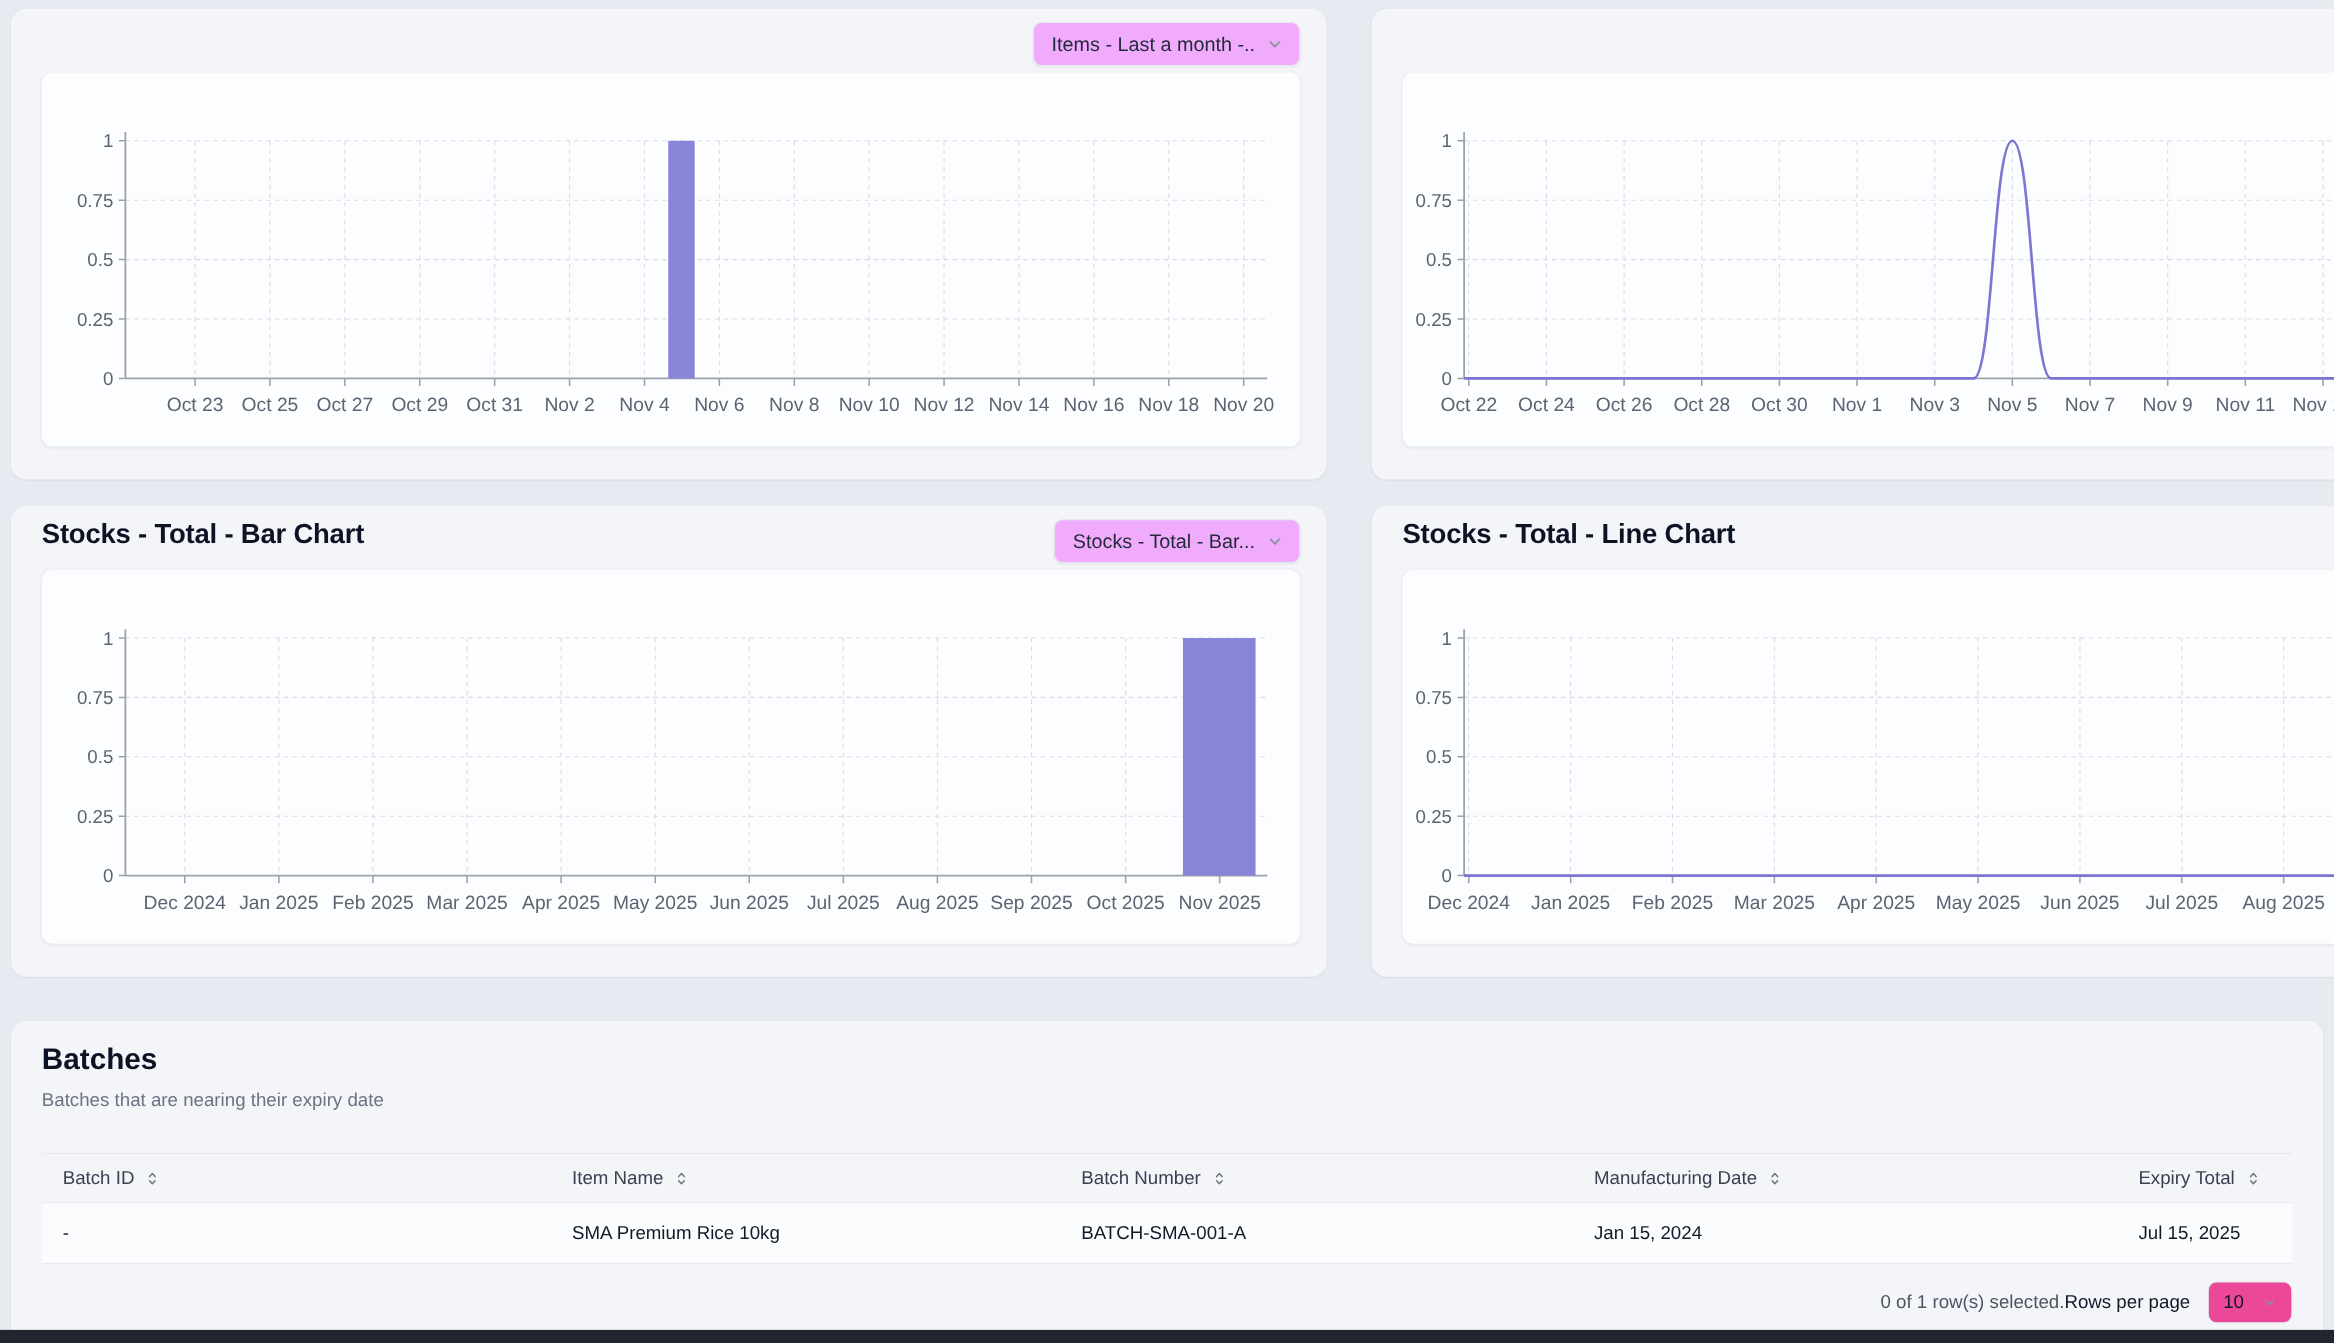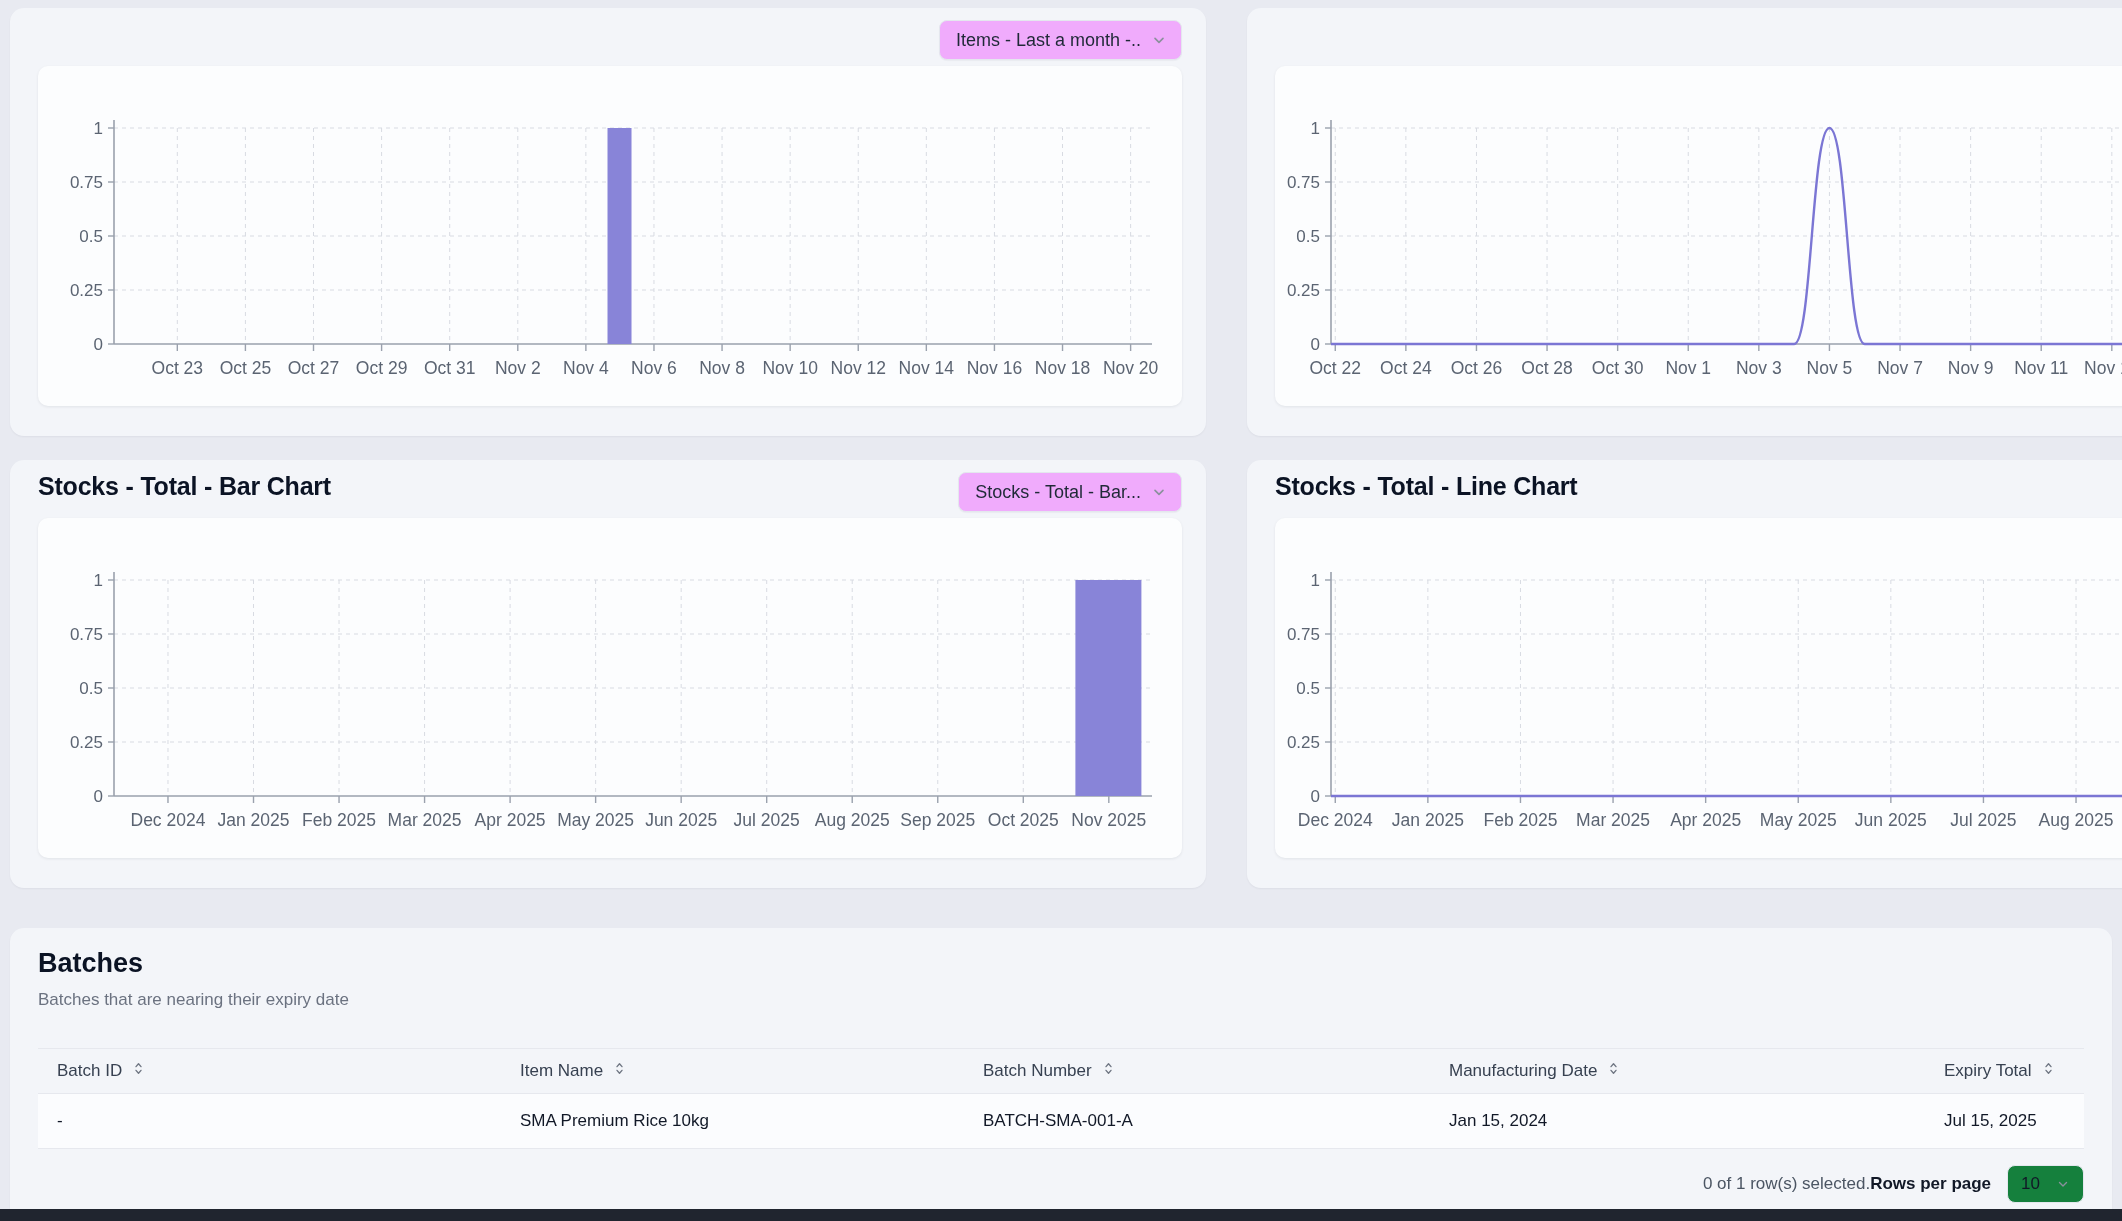--- a/index.html
+++ b/index.html
@@ -24,27 +24,27 @@
   svg.chart{display:block}
   svg.chart text{font-family:"Liberation Sans",sans-serif}
 
   
   .batches-title{position:absolute;left:28px;top:20px;margin:0;font-size:27px;font-weight:700;color:#0b1324}
   .batches-subtitle{position:absolute;left:28px;top:62px;font-size:17px;color:#6b7280}
   .table{position:absolute;left:28px;top:120px;width:2046px}
   .trow{display:grid;grid-template-columns:463px 463px 466px 495px 1fr;align-items:center;padding-left:19px}
   .thead{height:44px;border-top:1px solid #e6e8ee;border-bottom:1px solid #e6e8ee;color:#374151;font-size:17px}
   .tbody-row{height:54px;background:#fbfcfe;border-bottom:1px solid #e6e8ee;color:#111827;font-size:17px}
-  .th{display:flex;gap:9px;cursor:pointer}
+  .th{display:flex;align-items:center;gap:9px;cursor:pointer}
   .sort svg{display:block}
   .tfoot{position:absolute;left:28px;top:234px;width:2046px;height:44px;display:flex;align-items:center;justify-content:flex-end}
   .sel-text{font-size:17px;color:#4b5563}
   .rpp{display:flex;align-items:center;gap:16px}
-  .rpp-label{font-size:17px;font-weight:700;color:#111827}
-  .rpp-select{display:flex;align-items:center;gap:16px;height:38px;padding:0 13px;background:#15803d;border:1px solid #e4e7ee;border-radius:8px;font-size:17px;color:#111827;cursor:pointer;font-family:"Liberation Sans",sans-serif}
+  .rpp-label{font-size:17px;font-weight:400;color:#111827}
+  .rpp-select{display:flex;align-items:center;gap:16px;height:38px;padding:0 13px;background:#ec4899;border:1px solid #e4e7ee;border-radius:8px;font-size:17px;color:#111827;cursor:pointer;font-family:"Liberation Sans",sans-serif}
   .bottom-bar{position:absolute;left:0;top:1209px;width:2122px;height:12px;background:#20252f}
 </style>
 </head>
 <body>
 
 <main>
 
   <section class="card" id="card0">
     <button class="dropdown">
       <span>Items - Last a month -..</span>

